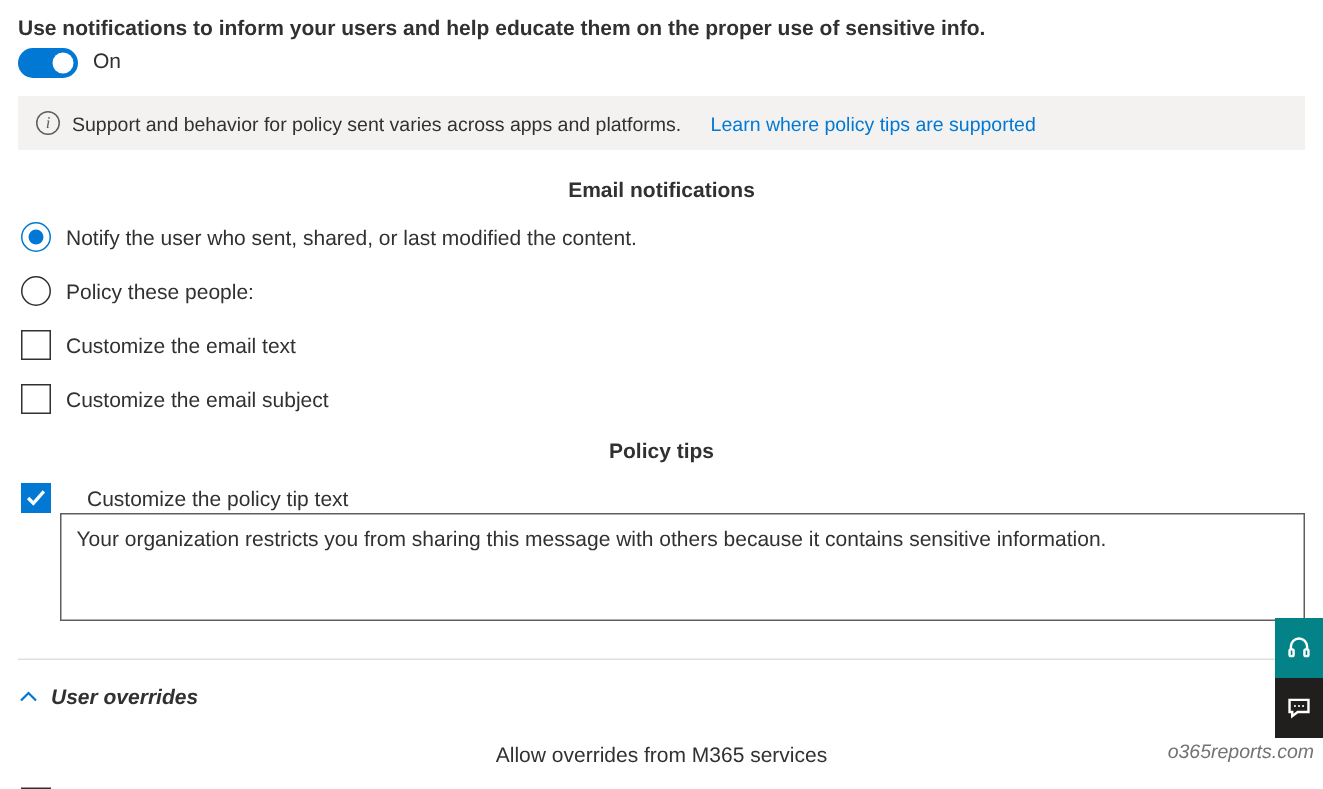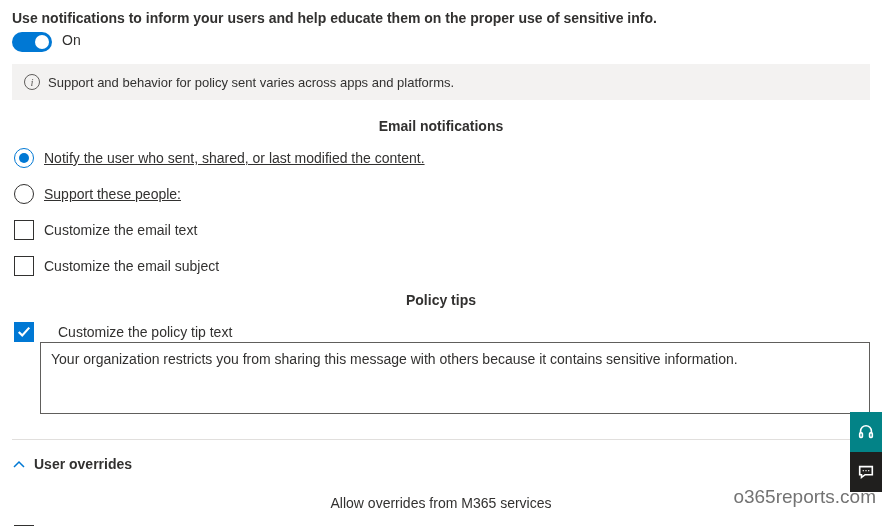--- a/index.html
+++ b/index.html
@@ -40,21 +40,21 @@
     display:flex; align-items:center; justify-content:center;
     font-size:11px; font-style:italic; font-family:serif; color:#605e5c;
     flex-shrink:0;
   }
   .link { color:#0078d4; cursor:pointer; }
 
   
   .section-head { font-weight:600; margin-bottom:14px;text-align:center; }
 
   
-  .radio-row { display:flex; align-items:center; gap:10px; margin-bottom:16px; margin-left:2px;text-decoration:underline; }
+  .radio-row { display:flex; align-items:center; gap:10px; margin-bottom:16px; margin-left:2px; }
   .radio {
     width:20px; height:20px; border:1px solid #323130; border-radius:50%;
     display:flex; align-items:center; justify-content:center; flex-shrink:0;
     cursor:pointer;
   }
   .radio.selected { border-color:#0078d4; }
   .radio.selected::after {
     content:""; width:10px; height:10px; border-radius:50%; background:#0078d4;
   }
 
@@ -73,66 +73,67 @@
   textarea {
     width:100%; height:72px; resize:none;
     border:1px solid #605e5c; padding:8px 10px;
     font-family:inherit; font-size:14px; color:#323130;
   }
 
   
   .divider { border:none; border-top:1px solid #e1dfdd; margin:0 0 16px 0; }
 
   
-  .collapse-head { display:flex; align-items:flex-end; gap:8px; margin-bottom:22px; cursor:pointer; }
+  .collapse-head { display:flex; align-items:flex-end; gap:8px; margin-bottom:22px; cursor:pointer;font-style:italic; }
   .chevron {
     width:14px; height:14px; display:flex; align-items:center; justify-content:center;
   }
   .chevron svg { width:12px; height:12px; stroke:#0078d4; stroke-width:1.5; fill:none; }
 
   
   .side-tab {
     position:absolute; right:0;
     width:32px; height:40px;
     display:flex; align-items:center; justify-content:center;
     cursor:pointer;
   }
   .side-tab.teal { background:#038387; top:412px; }
   .side-tab.dark { background:#201f1e; top:452px; }
   .side-tab svg { width:18px; height:18px; stroke:#fff; fill:none; stroke-width:1.8; }
 
   .watermark {
-    position:absolute; right:6px; bottom:18px; font-size:19px; color:#737373;
+    position:absolute; right:6px; bottom:18px; font-size:13px; color:#737373;font-style:italic;
   }
 </style>
 </head>
 <body>
 
 <div class="header-desc">Use notifications to inform your users and help educate them on the proper use of sensitive info.</div>
 <div class="toggle-row">
   <div class="toggle"></div>
   <span>On</span>
 </div>
 
 <div class="info-bar">
   <span class="info-icon">i</span>
   <span>Support and behavior for policy sent varies across apps and platforms.</span>
   <span>&nbsp;</span>
+  <span class="link">Learn where policy tips are supported</span>
 </div>
 
 <div class="section-head">Email notifications</div>
 
 <div class="radio-row">
   <span class="radio selected"></span>
   <span>Notify the user who sent, shared, or last modified the content.</span>
 </div>
 
 <div class="radio-row">
   <span class="radio"></span>
-  <span>Support these people:</span>
+  <span>Policy these people:</span>
 </div>
 
 <div class="check-row">
   <span class="checkbox">
     
   </span>
   <span>Customize the email text</span>
 </div>
 
 <div class="check-row">

